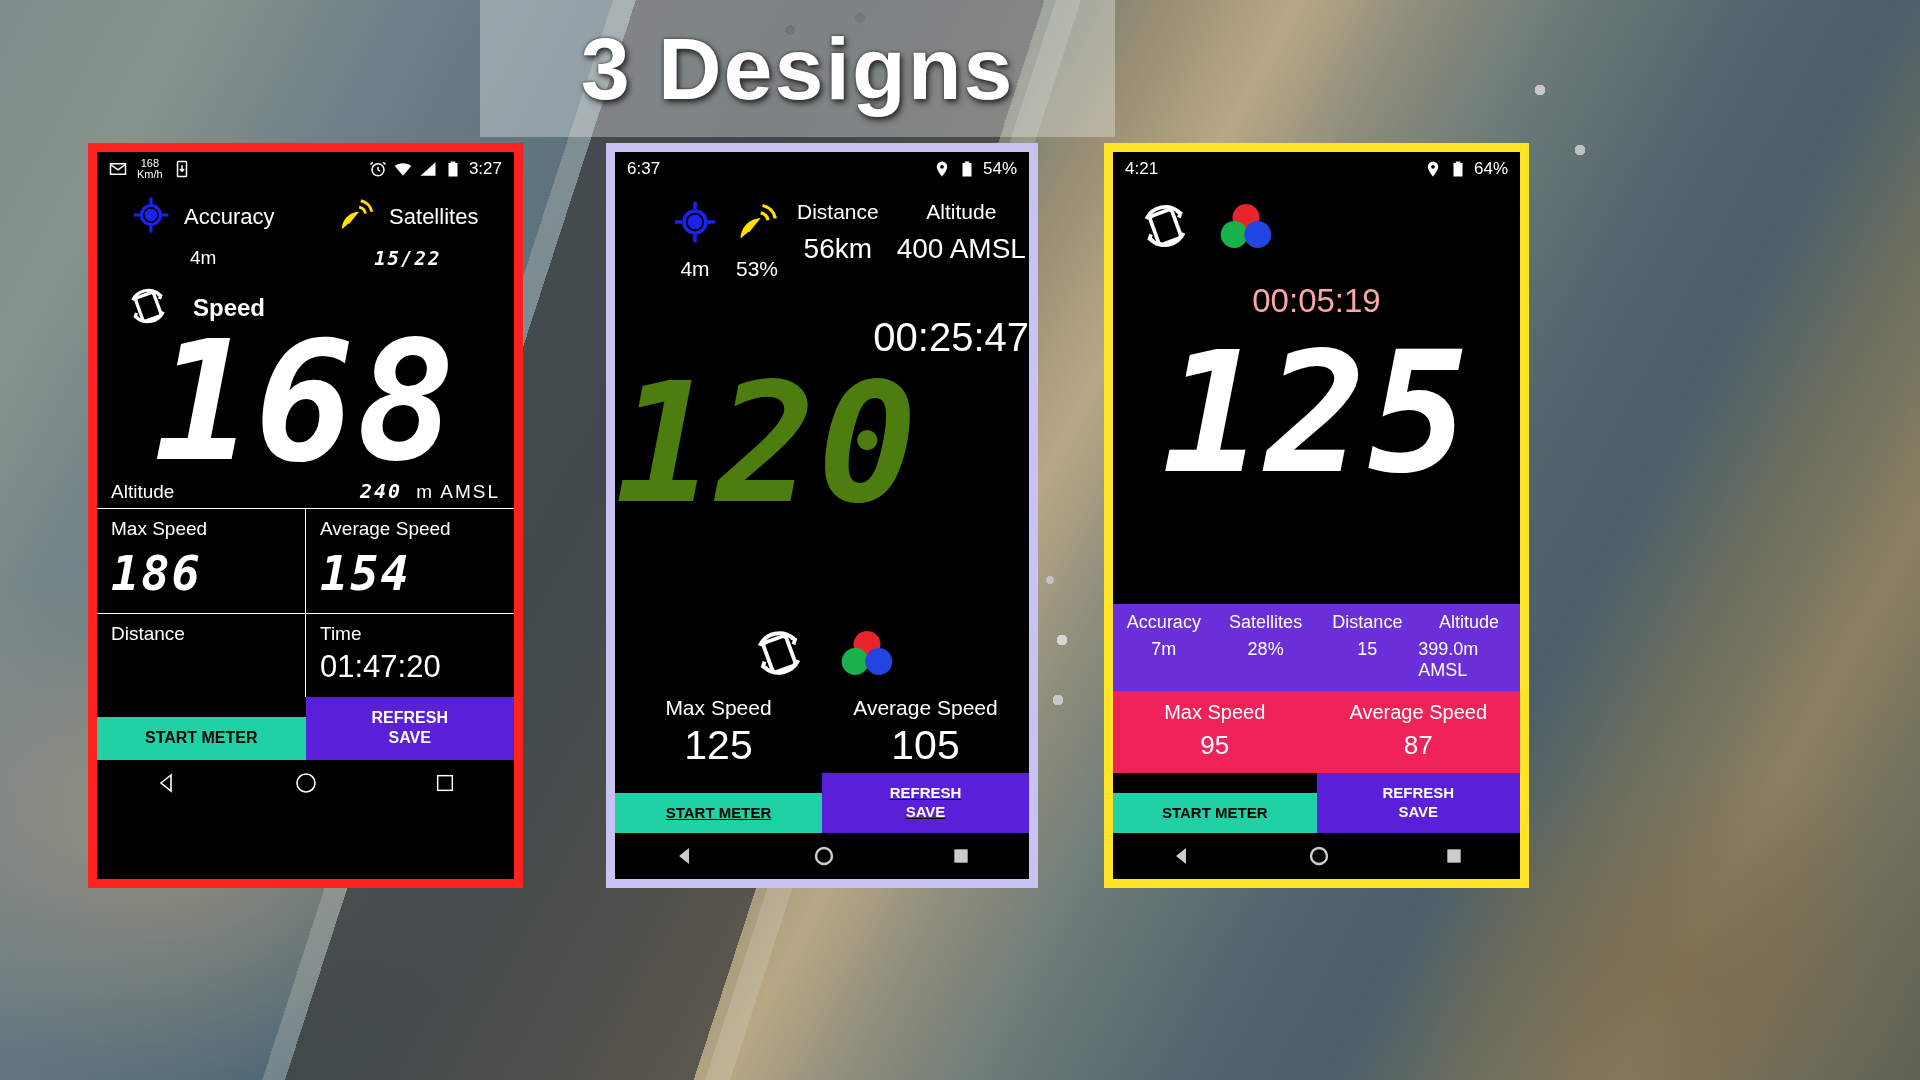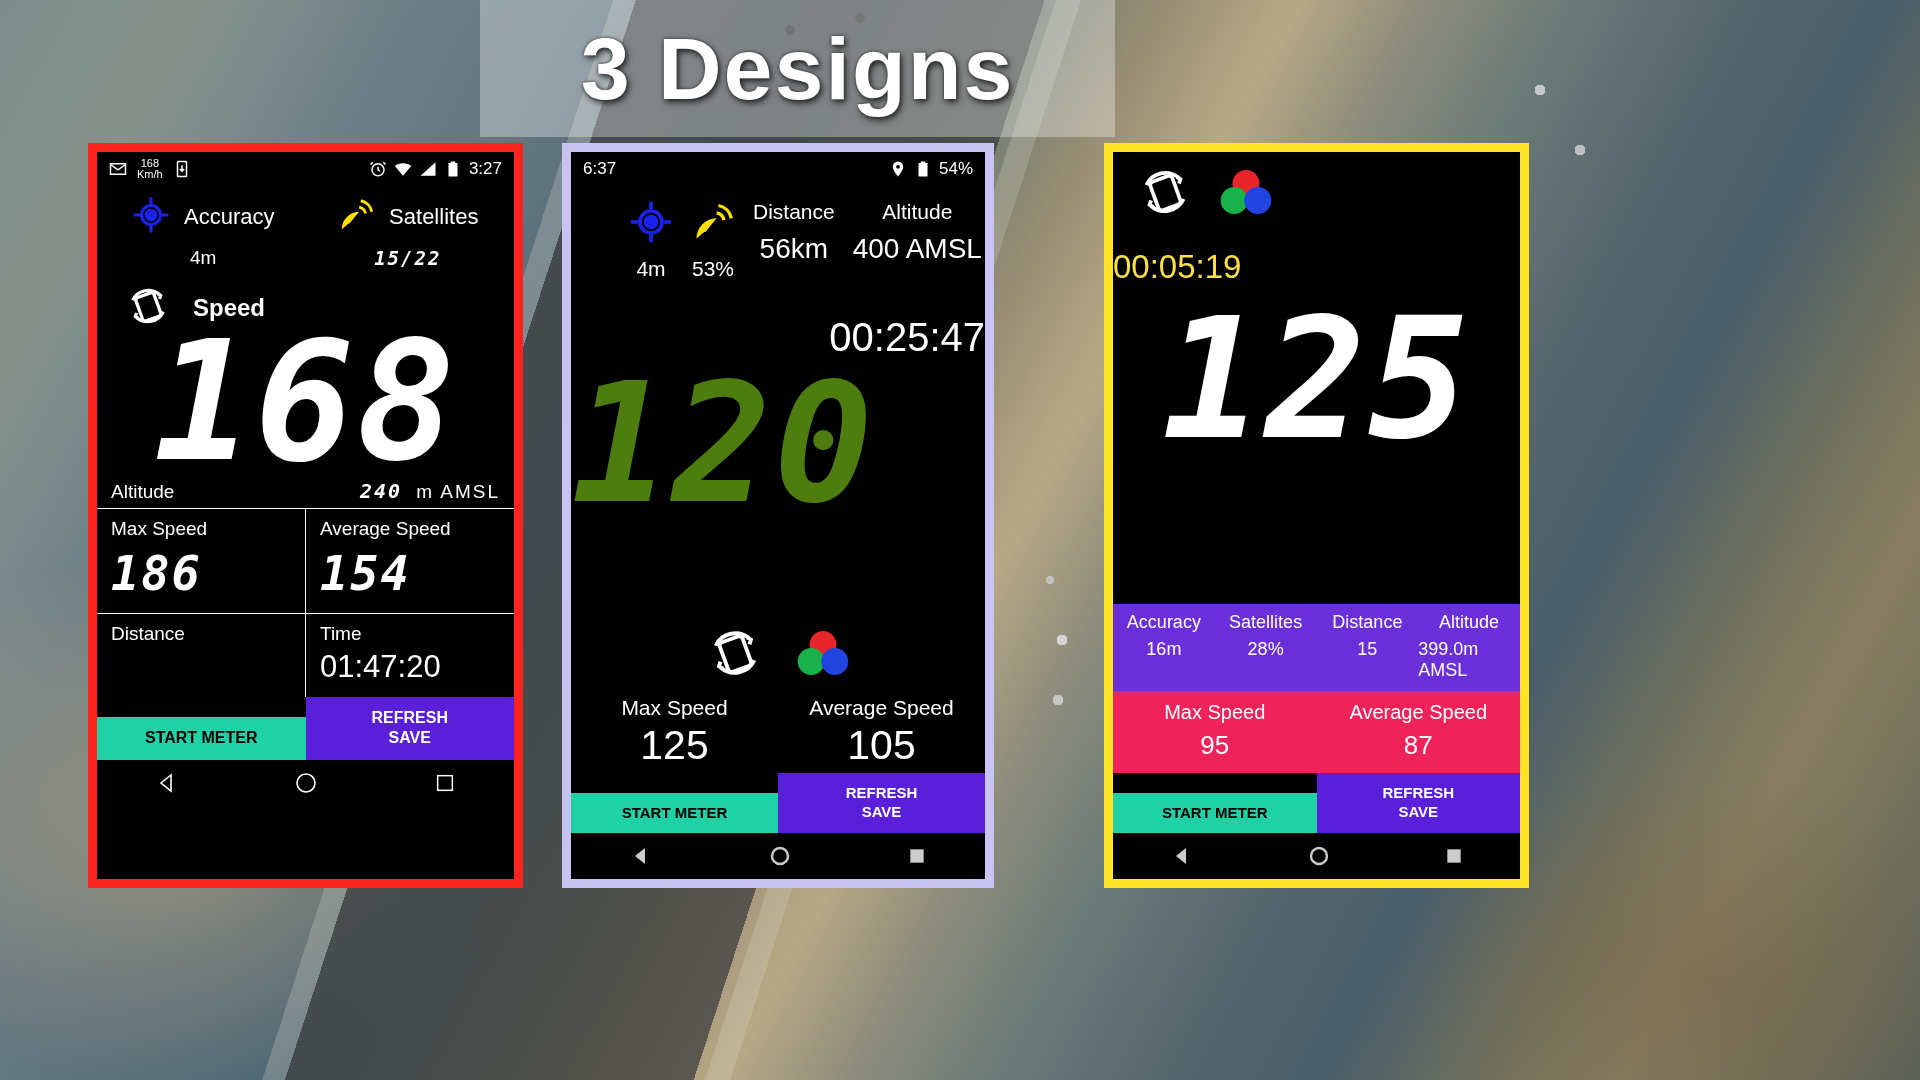--- a/index.html
+++ b/index.html
@@ -109,42 +109,42 @@
   #p1 .gcell+.gcell { border-left:1px solid #fff; }
   #p1 .gcell .lbl { font-size:19px; }
   #p1 .gcell .val { font-size:47px; margin-top:6px; display:flex; align-items:baseline; gap:10px; }
   #p1 .gcell .val .plain { font-family:"Liberation Sans",sans-serif; font-style:normal; font-weight:normal; font-size:27px; }
   #p1 .gcell .time { font-family:"Liberation Sans",sans-serif; font-size:31px; font-style:normal; font-weight:normal; margin-top:4px; }
   #p1 .btnrow { display:flex; height:63px; flex-shrink:0; }
   #p1 .btnrow .b { flex:1; display:flex; align-items:center; justify-content:center;
                    font-size:16px; font-weight:bold; text-align:center; line-height:1.25; }
 
   
-  #p2 { left:562px; top:143px; width:432px; height:745px; background:#c9c3f2; padding:9px; }
+  #p2 { left:606px; top:143px; width:432px; height:745px; background:#c9c3f2; padding:9px;text-decoration:underline; }
   #p2 .hdr2 { display:flex; align-items:flex-start; gap:18px; padding:14px 0 0 58px; color:#fff; }
   #p2 .col { display:flex; flex-direction:column; align-items:center; }
   #p2 .col .lbl { font-size:21px; }
   #p2 .col .val { font-size:28px; margin-top:9px; }
   #p2 .icocol { display:flex; flex-direction:column; align-items:center; }
   #p2 .icocol .val { font-size:21px; margin-top:9px; }
   #p2 .clock { text-align:right; color:#fff; font-size:40px; margin-top:34px; }
   #p2 .bignum { text-align:left; color:#4d7c0f; font-size:165px; line-height:.95; margin-top:6px; }
   #p2 .midicons { display:flex; align-items:center; justify-content:center; gap:32px; margin-top:auto; padding-bottom:4px; }
   #p2 .spdrow { display:flex; color:#fff; padding:6px 0 4px 0; }
   #p2 .spdrow .c { flex:1; display:flex; flex-direction:column; align-items:center; }
   #p2 .spdrow .lbl { font-size:21px; }
   #p2 .spdrow .val { font-size:41px; margin-top:2px; }
   #p2 .btnrow { display:flex; height:60px; flex-shrink:0; }
   #p2 .btnrow .b { flex:1; display:flex; align-items:center; justify-content:center;
                    font-size:15px; font-weight:bold; text-align:center; line-height:1.25; }
 
   
   #p3 { left:1104px; top:143px; width:425px; height:745px; background:#ffe428; padding:9px; }
   #p3 .toprow { display:flex; align-items:center; gap:26px; padding:12px 0 0 24px; }
-  #p3 .clock { text-align:left; color:#fde047; font-size:33px; margin-top:24px; }
+  #p3 .clock { text-align:center; color:#fca5a5; font-size:33px; margin-top:24px; }
   #p3 .bignum { text-align:center; color:#fff; font-size:168px; line-height:.95; margin-top:14px; }
   #p3 .spacer { flex:1; }
   #p3 .panel-a { background:#6a2fd8; display:flex; padding:8px 0 10px 0; flex-shrink:0; }
   #p3 .panel-a .c { flex:1; display:flex; flex-direction:column; align-items:center; color:#fff; }
   #p3 .panel-a .lbl { font-size:18px; }
   #p3 .panel-a .val { font-size:18px; margin-top:6px; }
   #p3 .panel-b { background:#f0225a; display:flex; padding:10px 0 12px 0; flex-shrink:0; }
   #p3 .panel-b .c { flex:1; display:flex; flex-direction:column; align-items:center; color:#fff; }
   #p3 .panel-b .lbl { font-size:20px; }
   #p3 .panel-b .val { font-size:26px; margin-top:6px; }
@@ -424,20 +424,38 @@
             <rect x="4" y="4" width="16" height="16"></rect>
           </svg>
         </span>
     </div>
   </div>
 </div>
 
 <div class="phone" id="p3">
   <div class="screen">
 
+    <div class="statusbar">
+      <div class="sb-left">
+        <span>4:21</span>
+      </div>
+      <div class="sb-right">
+        <span>
+          <svg class="sb-ico" viewBox="0 0 24 24" fill="#fff">
+              <path d="M12 2a7 7 0 00-7 7c0 5 7 13 7 13s7-8 7-13a7 7 0 00-7-7zm0 9.5A2.5 2.5 0 1112 6.5a2.5 2.5 0 010 5z"></path>
+            </svg>
+        </span>
+        <span>
+          <svg class="sb-ico" viewBox="0 0 24 24" fill="#fff">
+              <path d="M9 2h6v2h3v18H6V4h3z"></path>
+            </svg>
+        </span>
+        <span>64%</span>
+      </div>
+    </div>
 
     <div class="toprow">
       <span>
         <svg width="56" height="56" viewBox="0 0 24 24" fill="none" stroke="#fff" stroke-width="1.6">
           <rect x="7" y="6" width="10" height="13" rx="1.5" transform="rotate(-20 12 12)"></rect>
           <path d="M4 9a9 9 0 0114-3M20 15a9 9 0 01-14 3"></path>
           <path d="M17 5.5l1.6 1L18 8.4M7 18.5l-1.6-1L6 15.6"></path>
         </svg>
       </span>
       <span>
@@ -450,21 +468,21 @@
     </div>
 
     <div class="clock">00:05:19</div>
     <div class="bignum lcd">125</div>
 
     <div class="spacer"></div>
 
     <div class="panel-a">
       <div class="c">
         <span class="lbl">Accuracy</span>
-        <span class="val">16m</span>
+        <span class="val">7m</span>
       </div>
       <div class="c">
         <span class="lbl">Satellites</span>
         <span class="val">28%</span>
       </div>
       <div class="c">
         <span class="lbl">Distance</span>
         <span class="val">15</span>
       </div>
       <div class="c">

